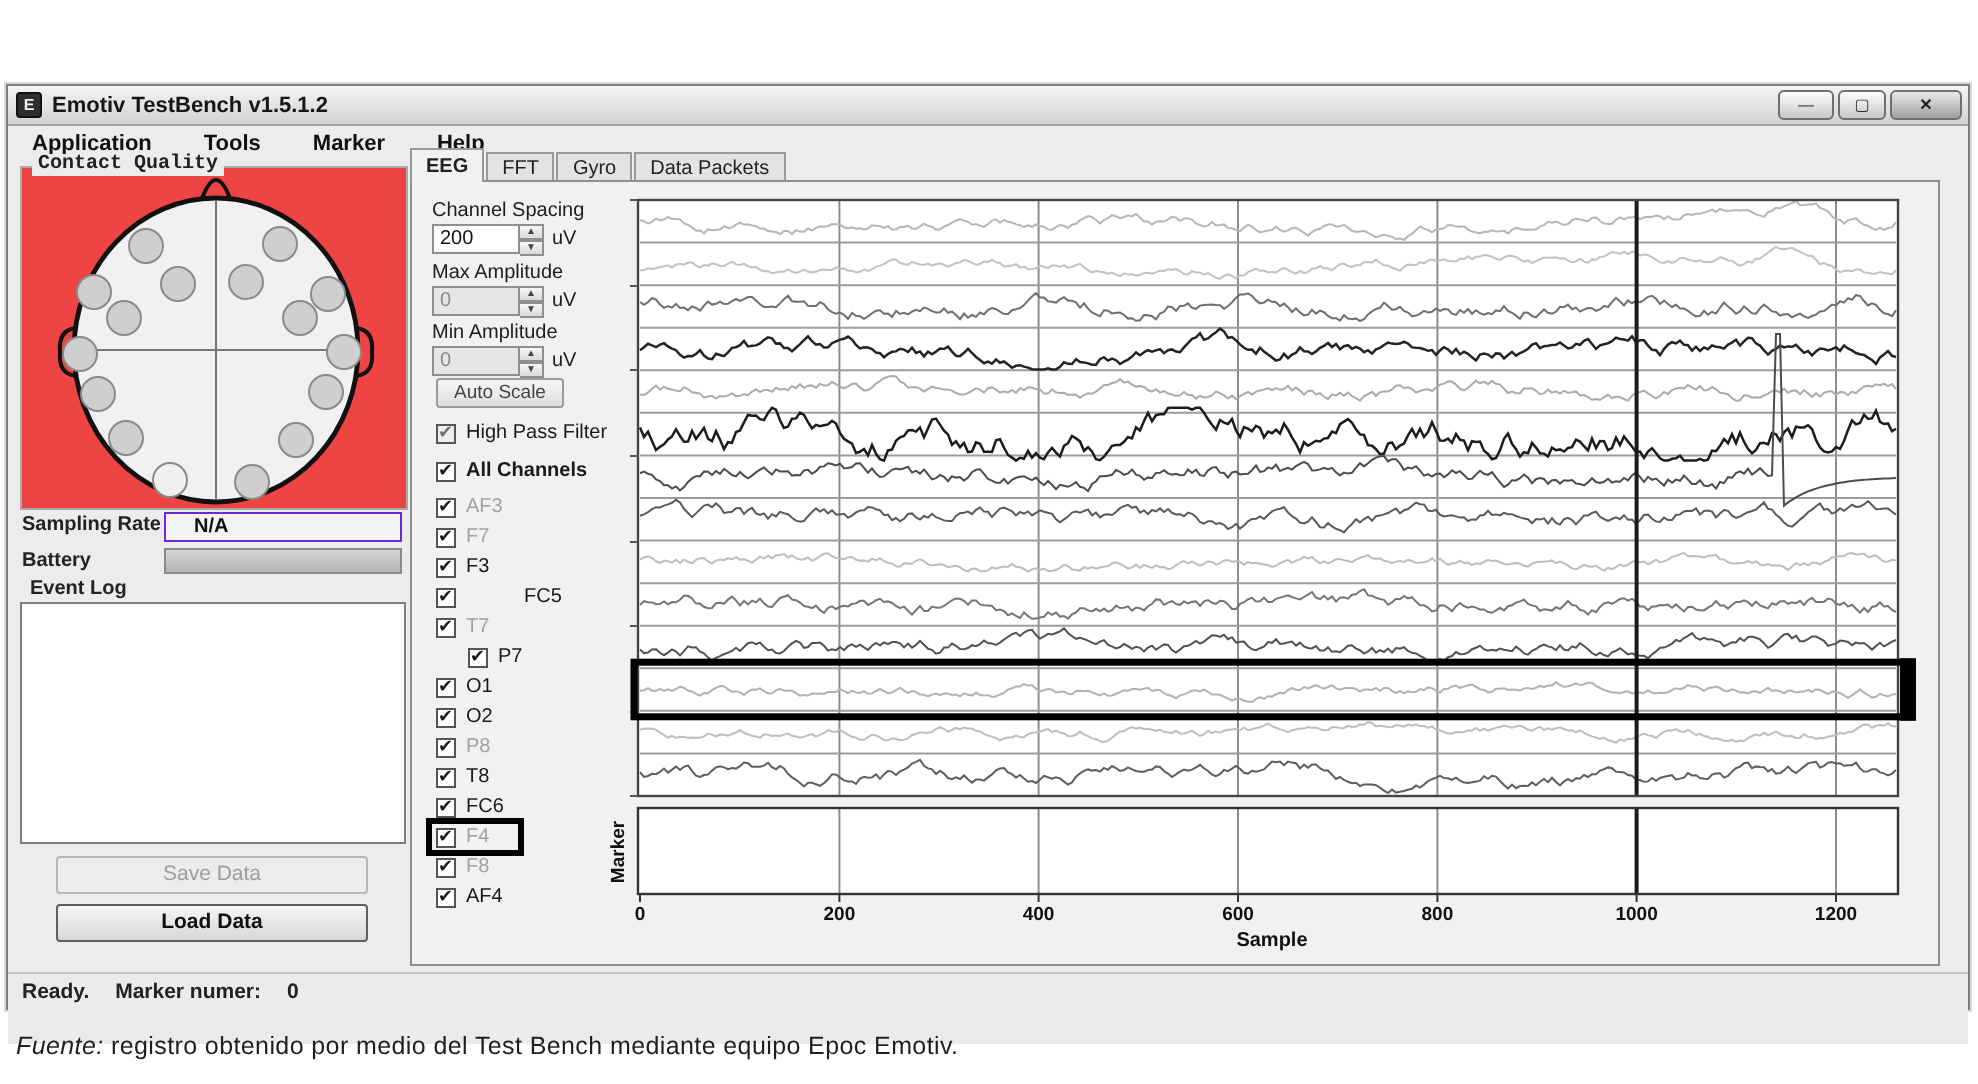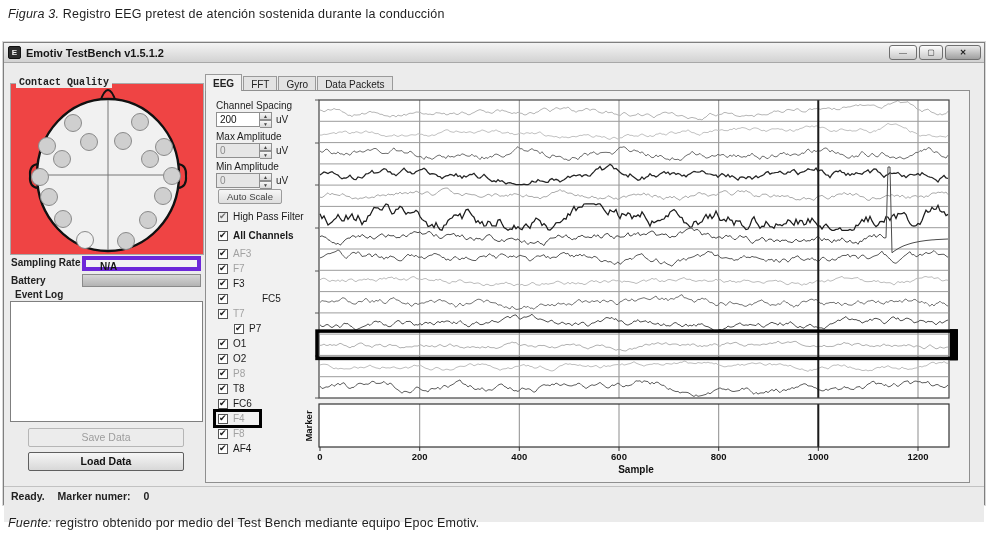--- a/index.html
+++ b/index.html
@@ -36,21 +36,21 @@
   .groupbox { position:absolute; border:1px solid #a9a9a9; }
   .group-label { position:absolute; top:-7px; left:5px; background:#ececec; padding:0 3px;
                  font-size:10px; font-weight:bold; color:#222; white-space:nowrap; }
   #cq-box { left:6px; top:40px; width:194px; height:172px; background:#ef4444;font-family:Liberation Mono, monospace; }
   #eventlog-label { position:absolute; left:11px; top:246px; font-size:10px; font-weight:bold; color:#222; }
   #eventlog-box { position:absolute; left:6px; top:258px; width:193px; height:121px;
                   background:#ffffff; border:1px solid #7f7f7f; }
 
   .lp-label { position:absolute; font-size:10px; font-weight:bold; color:#222; }
   #sr-field { position:absolute; left:78px; top:213px; width:119px; height:15px;
-              background:#f3f3f3; border:4px solid #6d28d9; font-size:10px; font-weight:bold;
+              background:#f3f3f3; border:1px solid #6d28d9; font-size:10px; font-weight:bold;
               color:#111; padding-left:14px; line-height:13px; }
   #battery-bar { position:absolute; left:78px; top:231px; width:119px; height:13px;
                  border:1px solid #8a8a8a; background:linear-gradient(#d6d6d6,#b3b3b3); }
 
   .lp-btn { position:absolute; left:24px; width:156px; height:19px; text-align:center;
             font-size:10.5px; line-height:17px; border-radius:2px; }
   #save-btn { top:385px; background:#ececec; border:1px solid #b6b6b6; color:#9d9d9d; }
   #load-btn { top:409px; background:linear-gradient(#f6f6f6,#d8d8d8); border:1px solid #5f5f5f;
               color:#111; font-weight:bold; }
 
@@ -93,34 +93,39 @@
                   border:3px solid #000; background:transparent; }
 
   #chart-svg { position:absolute; left:300px; top:50px; }
   #head-svg { position:absolute; left:1px; top:2px; }
 </style>
 </head>
 <body>
 
 <div class="page">
 
-  <div class="doc-caption" id="cap-top"><span class="ital">Figura 3.</span><span> Registro EEG pretest de atención sostenida durante la conducción</span></div>
 
   <div class="appwin">
 
     <div class="titlebar">
       <div class="appicon">E</div>
       <div class="title-text">Emotiv TestBench v1.5.1.2</div>
       <div class="winbtns">
         <div class="winbtn min">—</div>
         <div class="winbtn max">▢</div>
         <div class="winbtn close">✕</div>
       </div>
     </div>
 
+    <div class="menubar" id="menubar">
+        <span class="menu-item">Application</span>
+        <span class="menu-item">Tools</span>
+        <span class="menu-item">Marker</span>
+        <span class="menu-item">Help</span>
+      </div>
 
     <div class="groupbox" id="cq-box">
       <span class="group-label">Contact Quality</span>
       <svg id="head-svg" width="192" height="168" viewBox="0 0 192 168">
         <path d="M 88 16 Q 92 4 96 4 Q 100 4 104 16" fill="none" stroke="#111" stroke-width="2"></path>
         <path d="M 26 78 Q 17 79 18 90 Q 17 101 26 102" fill="none" stroke="#111" stroke-width="2"></path>
         <path d="M 166 78 Q 175 79 174 90 Q 175 101 166 102" fill="none" stroke="#111" stroke-width="2"></path>
         <ellipse cx="96" cy="89" rx="71" ry="76" fill="#f1f1f1" stroke="#111" stroke-width="2.4"></ellipse>
         <line x1="96" y1="14" x2="96" y2="164" stroke="#777" stroke-width="1"></line>
         <line x1="26" y1="89" x2="166" y2="89" stroke="#777" stroke-width="1"></line>

